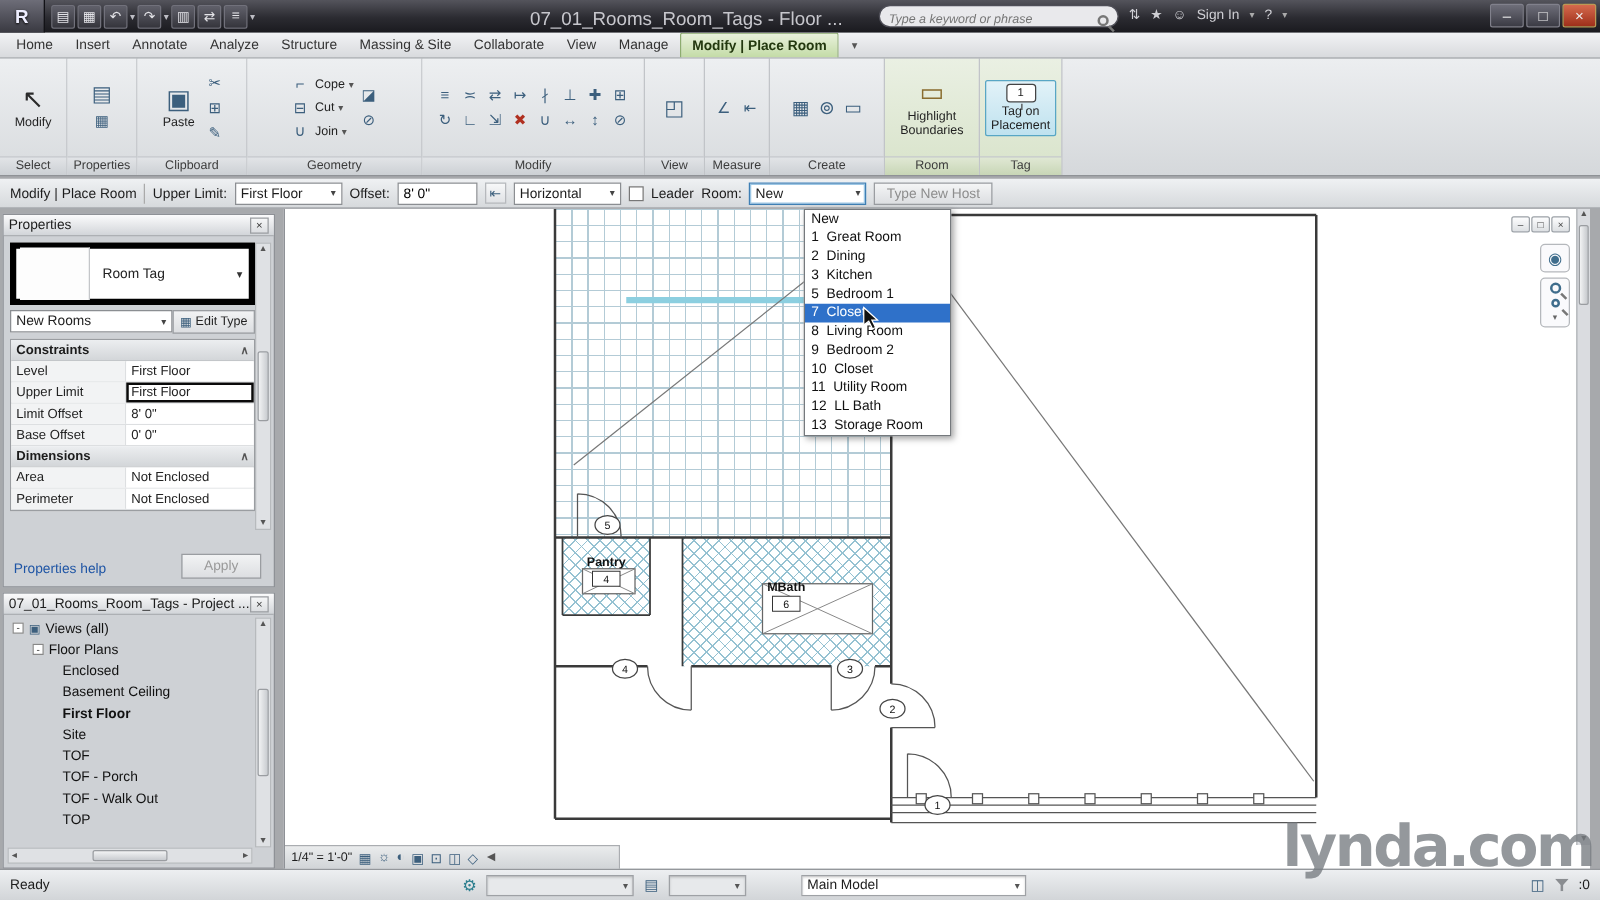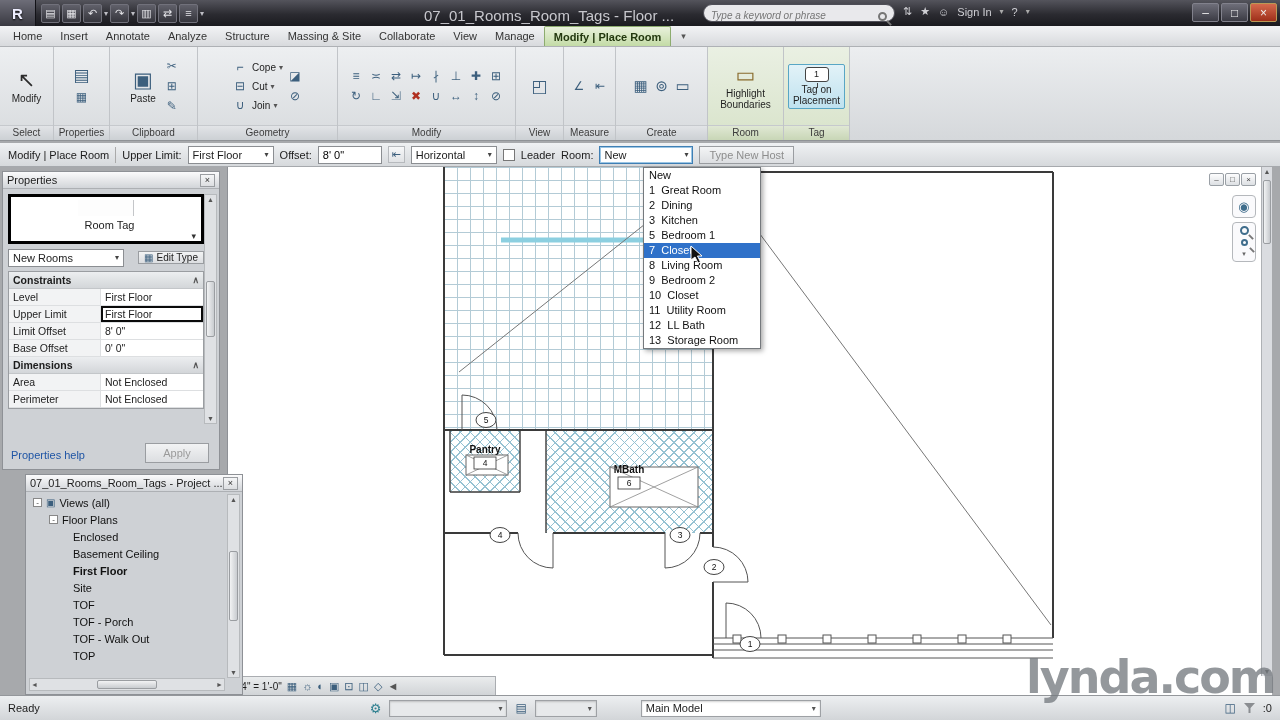--- a/index.html
+++ b/index.html
@@ -56,28 +56,28 @@
 .combo .cv{margin-left:auto;font-size:8px;color:#444;}
 .combo.focus{border-color:#3f7fb4;box-shadow:0 0 0 1px #9cc6e4 inset;}
 .tinput{height:18px;border:1px solid #8b8e92;background:#fff;padding:0 4px;font-size:11px;width:64px;font-family:inherit;}
 .checkbox{width:12px;height:12px;border:1px solid #777;background:#fff;}
 .obtn{height:18px;border:1px solid #9a9da1;background:linear-gradient(#f4f5f6,#dcdee1);padding:0 9px;color:#8d8d8d;display:flex;align-items:center;}
 .oicon{width:17px;height:17px;border:1px solid #b6b9bd;background:linear-gradient(#f7f8f9,#e0e2e5);display:flex;align-items:center;justify-content:center;font-size:11px;color:#3c5f7d;}
 
 
 .palette{position:absolute;left:2px;width:218px;background:#ced1d5;border:1px solid #8e9196;z-index:6;}
 #props{top:171px;height:299px;}
-#browser{top:474px;height:221px;margin-left:23px;}
+#browser{top:474px;height:221px;}
 .phead{height:17px;background:linear-gradient(#fbfbfc,#d2d5d9);border-bottom:1px solid #adb0b4;display:flex;align-items:center;padding:0 4px;font-size:11px;color:#1c1c1c;}
 .px{margin-left:auto;width:15px;height:13px;border:1px solid #9a9da1;background:linear-gradient(#f5f6f7,#dcdee1);display:flex;align-items:center;justify-content:center;font-size:9px;color:#333;}
-#typesel{position:absolute;left:5px;top:22px;width:196px;height:50px;background:#fff;border:3px solid #000000;display:flex;align-items:center;flex-direction:column;}
+#typesel{position:absolute;left:5px;top:22px;width:196px;height:50px;background:#fff;border:5px solid #000000;display:flex;align-items:center;}
 #typesel .preview{width:56px;height:42px;border-right:1px solid #c4c6c9;margin:3px;background:#fdfdfd;}
 #typesel .tname{padding-left:7px;}
 #typesel .cv{margin-left:auto;padding-right:5px;font-size:9px;color:#333;}
-#selrow{position:absolute;left:5px;top:76px;width:196px;height:19px;display:flex;gap:14px;align-items:center;}
+#selrow{position:absolute;left:5px;top:76px;width:196px;height:19px;display:flex;gap:0;}
 #instcombo{flex:1;}
 #edittype{display:flex;align-items:center;gap:3px;border:1px solid #9a9da1;background:linear-gradient(#f2f3f4,#dcdee1);padding:0 5px;font-size:10px;color:#222;}
 #ptable{position:absolute;left:5px;top:99px;width:196px;background:#fff;border:1px solid #9a9da1;font-size:10.5px;}
 .psec{height:17px;display:flex;align-items:center;padding:0 4px;background:linear-gradient(#eceef0,#d3d6d9);border-bottom:1px solid #c3c6c9;font-weight:bold;color:#1c1c1c;}
 .psec .cv2{margin-left:auto;font-size:9px;color:#555;}
 .prow{display:grid;grid-template-columns:92px 1fr;height:17px;border-bottom:1px solid #dddfe1;}
 .prow .pl{padding:2px 4px;background:#f2f3f4;border-right:1px solid #dddfe1;white-space:nowrap;overflow:hidden;}
 .prow .pv{padding:2px 4px;background:#fff;white-space:nowrap;overflow:hidden;}
 .prow .pv.edit{outline:2px solid #0a0a0a;outline-offset:-2px;}
 .vscroll{position:absolute;width:13px;background:#dfe1e4;border:1px solid #b7babd;display:flex;flex-direction:column;align-items:center;justify-content:space-between;font-size:7px;color:#555;padding:1px 0;}

